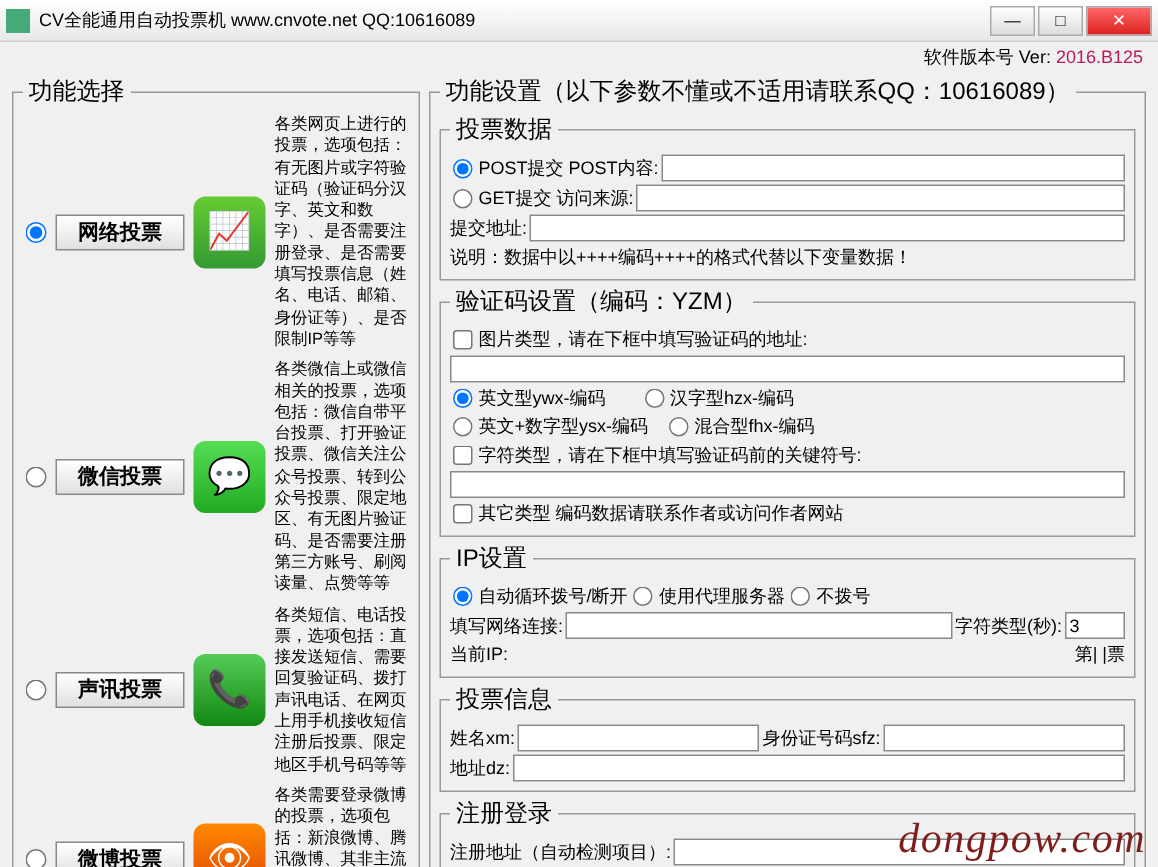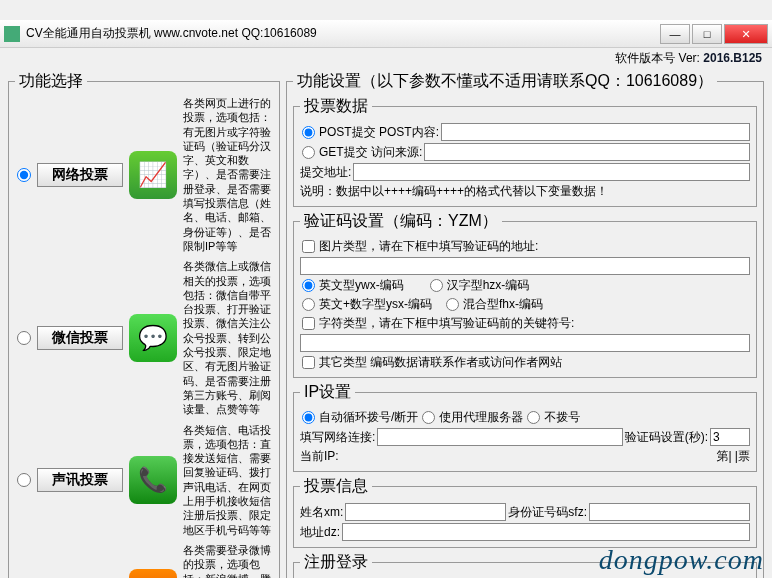--- a/index.html
+++ b/index.html
@@ -1,45 +1,45 @@
 <!DOCTYPE html>
 <html><head>
 <meta charset="utf-8">
 <style>
 * { box-sizing: border-box; margin: 0; padding: 0; }
 body { font-family: "Microsoft YaHei", SimSun, sans-serif; font-size: 12px; background: #f0f0f0; width: 772px; height: 578px; overflow: hidden; }
-.titlebar { height: 28px; background: linear-gradient(#fff,#e8e8e8); display: flex; align-items: center; padding: 0 4px; border-bottom: 1px solid #ccc; margin-top: 20px; }
+.titlebar { height: 28px; background: linear-gradient(#fff,#e8e8e8); display: flex; align-items: center; padding: 0 4px; border-bottom: 1px solid #ccc; }
 .titlebar .icon { width: 16px; height: 16px; background: #4a7; margin-right: 6px; }
 .titlebar .title { flex: 1; font-size: 12px; }
 .winbtns { display: flex; gap: 2px; }
 .winbtn { width: 30px; height: 20px; border: 1px solid #aaa; background: linear-gradient(#fff,#ddd); text-align: center; line-height: 18px; font-size: 11px; }
 .winbtn.close { background: linear-gradient(#f66,#d22); color: #fff; width: 44px; }
 .content { display: flex; padding: 4px 8px 0 8px; height: 540px; }
 .left { width: 420px; margin-right: 6px; }
 .right { flex: 1; }
 .version { text-align: right; font-size: 12px; padding: 2px 10px 0 0; }
-.version .v { color: #0f172a; font-weight: bold; }
+.version .v { color: #be185d; }
 fieldset { border: 1px solid #999; padding: 4px 6px; margin-bottom: 4px; }
 fieldset > legend { font-size: 16px; padding: 0 4px; }
 .opt-row { display: flex; align-items: center; margin-bottom: 6px; }
 .opt-row input[type=radio] { margin-right: 6px; width: 14px; height: 14px; }
 .opt-btn { width: 86px; height: 24px; border: 1px solid #888; background: linear-gradient(#fff,#e0e0e0); font-size: 14px; font-weight: bold; }
 .opt-icon { width: 48px; height: 48px; margin: 0 6px; border-radius: 8px; display: flex; align-items: center; justify-content: center; font-size: 24px; color: #fff; flex-shrink: 0; }
 .ic1 { background: linear-gradient(#6c3,#393); }
 .ic2 { background: linear-gradient(#5d5,#2a2); }
 .ic3 { background: linear-gradient(#5c5,#181); }
 .ic4 { background: linear-gradient(#f80,#d40); }
 .opt-desc { font-size: 11px; line-height: 1.3; flex: 1; }
 .row { display: flex; align-items: center; margin: 2px 0; gap: 2px; flex-wrap: nowrap; }
 .row label, .row span { white-space: nowrap; font-size: 12px; }
 input[type=text] { border: 1px solid #888; height: 18px; font-size: 12px; padding: 0 2px; }
 input[type=radio], input[type=checkbox] { margin: 0 2px 0 2px; vertical-align: middle; }
 .flex1 { flex: 1; min-width: 20px; }
 .w40 { width: 40px; }
-.watermark { position: absolute; right: 8px; bottom: 2px; color: #0c4a6e; font-size: 28px; font-style: italic; font-family: serif; letter-spacing: 1px; pointer-events: none; }
+.watermark { position: absolute; right: 8px; bottom: 2px; color: #7f1d1d; font-size: 28px; font-style: italic; font-family: serif; letter-spacing: 1px; pointer-events: none; }
 </style>
 </head>
 <body>
 
 <div class="titlebar">
   <div class="icon"></div>
   <div class="title">CV全能通用自动投票机   www.cnvote.net   QQ:10616089</div>
   <div class="winbtns">
     <div class="winbtn">—</div>
     <div class="winbtn">□</div>
@@ -151,21 +151,21 @@
           <input type="radio" name="ip" checked="" style="">
             <label>自动循环拨号/断开</label>
           <input type="radio" name="ip" style="">
             <label>使用代理服务器</label>
           <input type="radio" name="ip" style="">
             <label>不拨号</label>
         </div>
         <div class="row">
           <label>填写网络连接:</label>
             <input type="text" class="flex1" style="">
-          <label>验证码设置(秒):</label>
+          <label>字符类型(秒):</label>
             <input type="text" class="w40" value="3" style="">
         </div>
         <div class="row">
           <label>当前IP:</label>
             <span class="flex1"></span>
           <label>第|      |票</label>
         </div>
       </fieldset>
 
       <fieldset>

